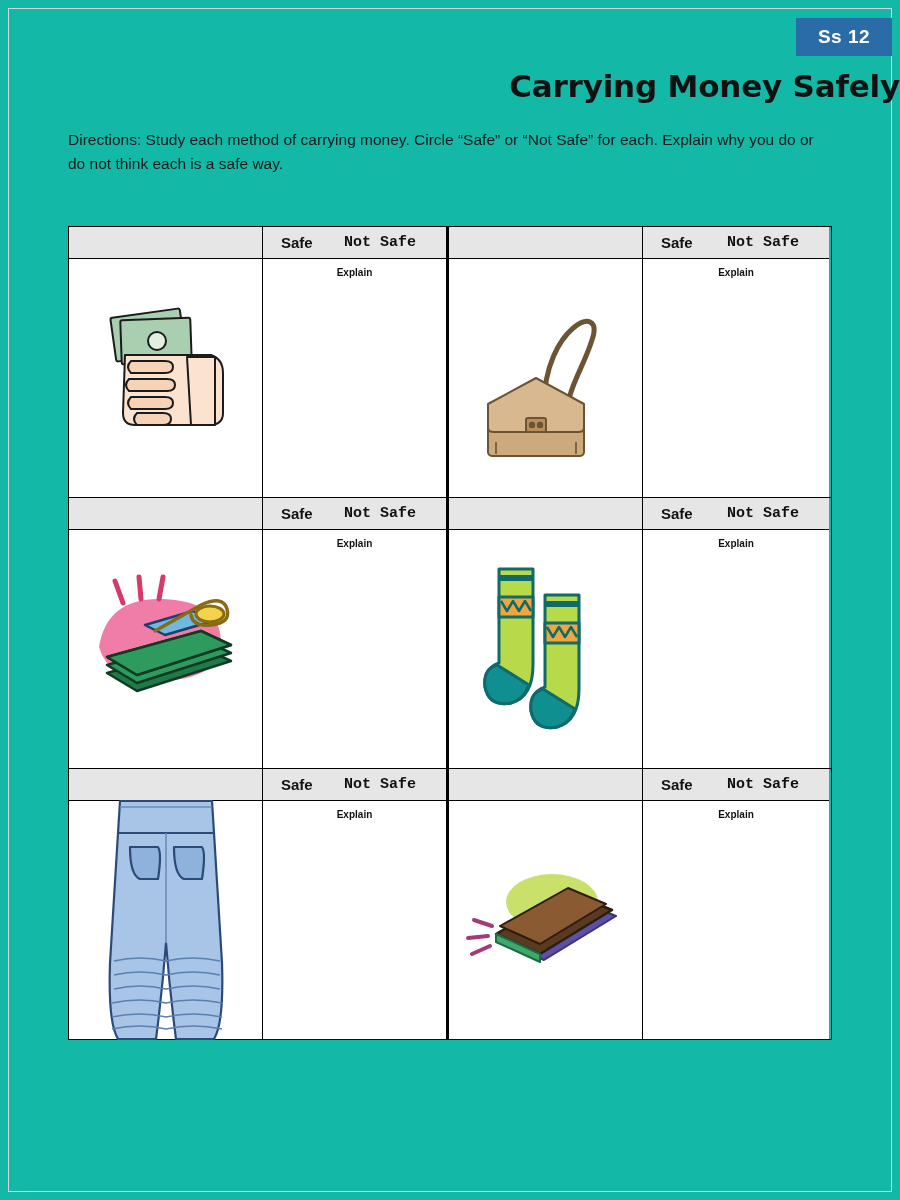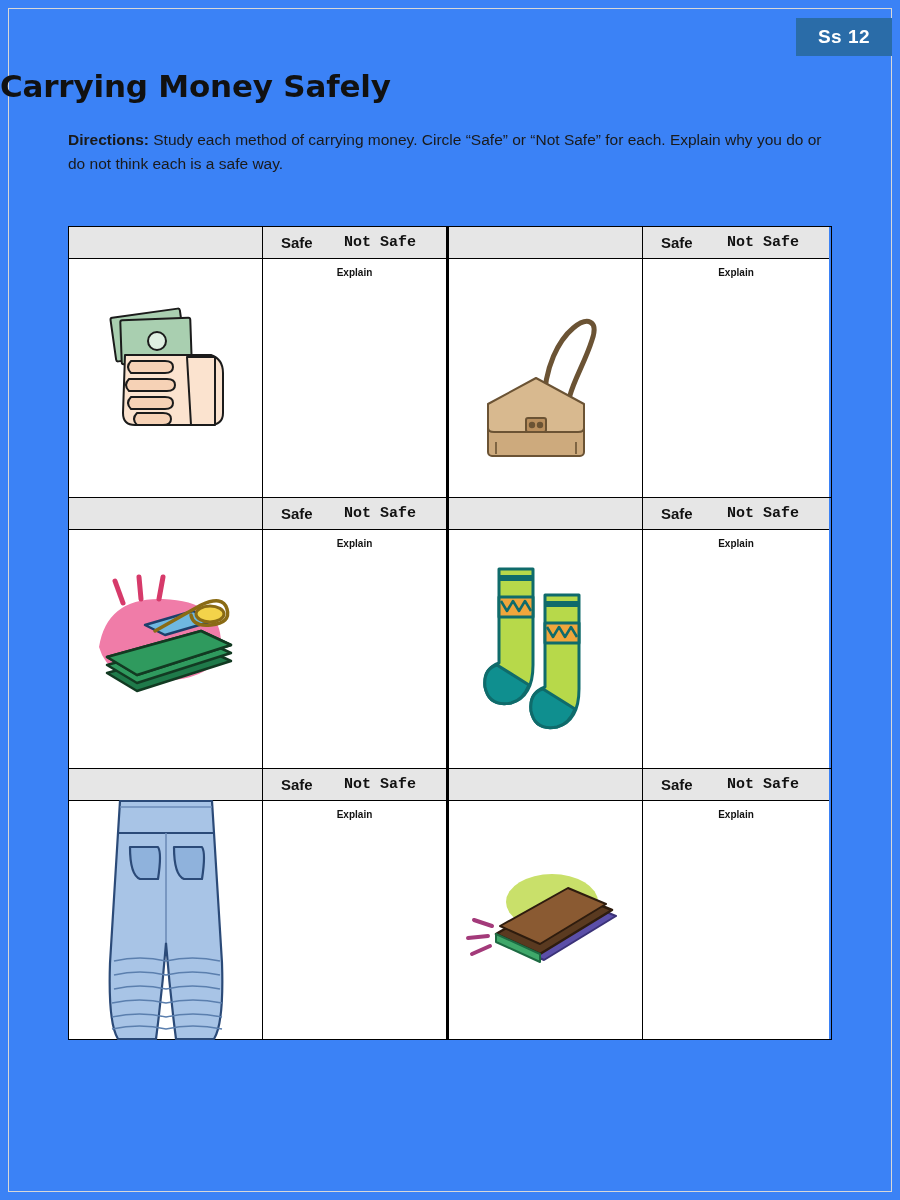--- a/index.html
+++ b/index.html
@@ -9,21 +9,21 @@
   }
   body {
     font-family: "Liberation Sans", sans-serif;
     color: #111111;
   }
   .page {
     position: relative;
     width: 900px;
     height: 1200px;
     margin: 0 auto;
-    background: #3b82f6;
+    background: #14b8a6;
     box-sizing: border-box;
     overflow: hidden;
   }
   .page-border {
     position: absolute;
     left: 8px;
     top: 8px;
     right: 8px;
     bottom: 8px;
     border: 1px solid #d8d8d8;
@@ -43,38 +43,38 @@
     justify-content: center;
     font-size: 19px;
     font-weight: bold;
     letter-spacing: 0.5px;
   }
   .title {
     position: absolute;
     top: 68px;
     left: 0;
     width: 900px;
-    text-align: left;
+    text-align: right;
     font-family: "DejaVu Sans", sans-serif;
     font-size: 31px;
     font-weight: bold;
     letter-spacing: -0.2px;
     color: #111111;
   }
   .directions {
     position: absolute;
     left: 68px;
     top: 128px;
     width: 760px;
     font-size: 15.5px;
     line-height: 1.55;
     color: #1a1a1a;
   }
   .directions b {
-    font-weight: bold;
+    font-weight: normal;
     margin-top: 28px;
   }
   .grid {
     position: absolute;
     left: 68px;
     top: 226px;
     width: 764px;
     border: 1px solid #000;
     box-sizing: border-box;
     display: flex;

